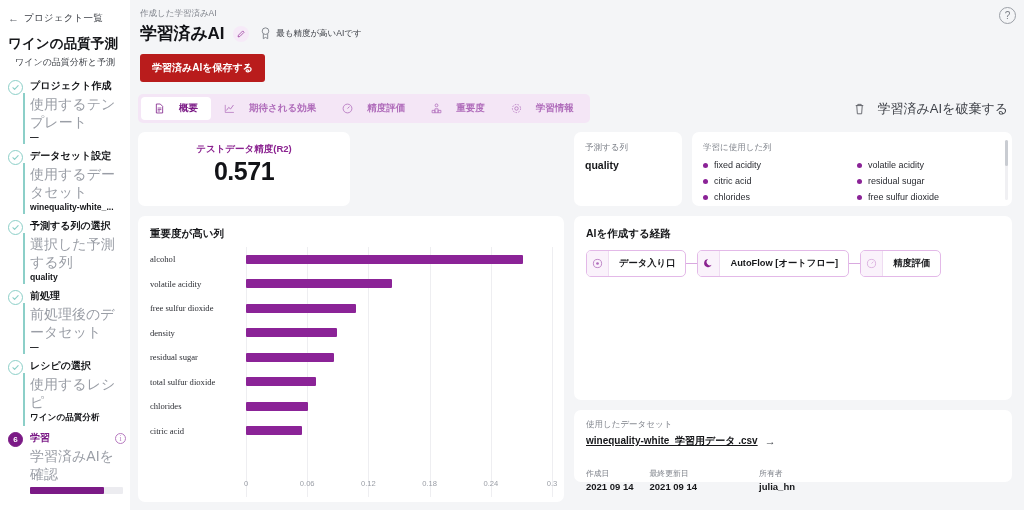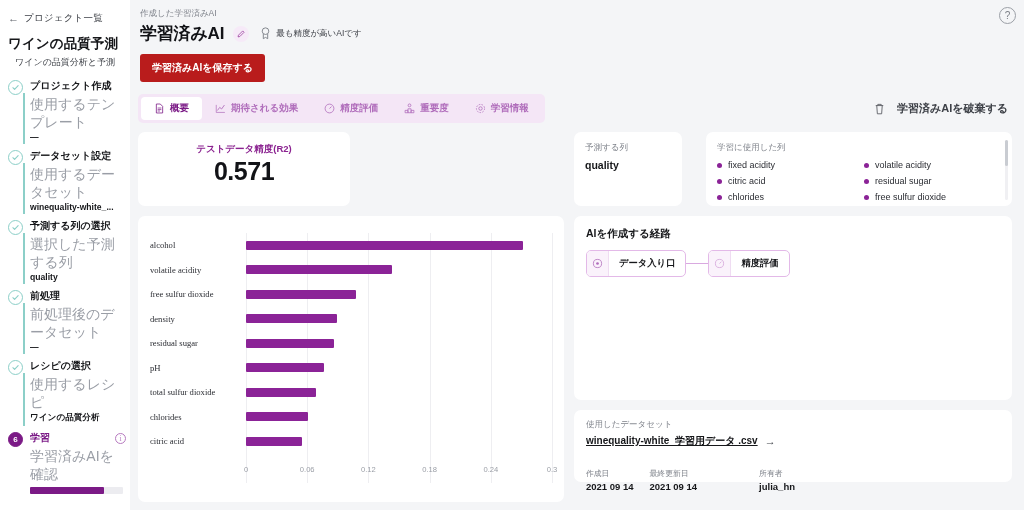--- a/index.html
+++ b/index.html
@@ -101,29 +101,29 @@
     border: none; border-radius: 3px; padding: 7px 12px;
     font-size: 10px; font-weight: bold; cursor: pointer;
     font-family: "Liberation Sans", sans-serif;
   }
 
   .tabbar-row { display: flex; align-items: center; justify-content: space-between; margin-top: 12px; }
   .tabs {
     display: inline-flex; background: #f4e6f6; border-radius: 5px; padding: 3px;
   }
   .tab {
-    display: flex; align-items: center; gap: 5px;
+    display: flex; align-items: center; gap: 14px;
     padding: 5px 13px; border-radius: 4px; cursor: pointer;
     font-size: 9.5px; color: #b06dbb; font-weight: bold; white-space: nowrap;
   }
   .tab.active { background: #ffffff; color: #7b1a86; }
   .tab svg { width: 11px; height: 11px; }
   .discard-btn {
     display: flex; align-items: center; gap: 12px; cursor: pointer;
-    font-size: 11px; color: #3d4047; font-weight: bold; padding-right: 4px;
+    font-size: 13px; color: #3d4047; font-weight: normal; padding-right: 4px;
   }
   .discard-btn svg { width: 11px; height: 12px; }
 
   
   .content { display: flex; gap: 10px; margin-top: 9px; }
   .col-left { width: 426px; flex: 0 0 426px; }
   .col-right { flex: 1; }
   .card { background: #fff; border-radius: 7px; }
 
   .acc-card {
@@ -143,21 +143,21 @@
   .bar { height: 9px; background: #8b2397; border-radius: 1px; }
   .gridlines {
     position: absolute; left: 96px; right: 0; top: 0; bottom: 0; pointer-events: none;
   }
   .gridline { position: absolute; top: 0; bottom: 0; width: 1px; background: #eeeef1; }
   .xaxis { position: relative; height: 18px; margin-left: 96px; }
   .xtick {
     position: absolute; top: 2px; font-size: 7.6px; color: #9a9ea6; transform: translateX(-50%);
   }
 
-  .top-right-row { display: flex; gap: 24px; }
+  .top-right-row { display: flex; gap: 10px; }
   .pred-card { width: 108px; flex: 0 0 108px; height: 74px; padding: 10px 11px; }
   .mini-label { font-size: 8.5px; color: #7e828a; }
   .mini-value { font-size: 10.5px; font-weight: bold; color: #16171a; margin-top: 5px; }
 
   .cols-card { flex: 1; height: 74px; padding: 10px 11px 0 11px; position: relative; overflow: hidden; }
   .cols-grid {
     display: grid; grid-template-columns: 1fr 1fr; column-gap: 10px; row-gap: 6px; margin-top: 6px;
   }
   .col-item { display: flex; align-items: center; gap: 6px; font-size: 9px; color: #2b2d33; }
   .dot { width: 5px; height: 5px; border-radius: 50%; background: #8b2397; flex: 0 0 5px; }
@@ -391,20 +391,21 @@
     <div class="content">
 
       <div class="col-left">
 
         <div class="card acc-card">
           <div class="acc-label">テストデータ精度(R2)</div>
           <div class="acc-value">0.571</div>
         </div>
 
         <div class="card imp-card">
+          <div class="card-head">重要度が高い列</div>
           <div class="chart">
             <div class="gridlines" id="gridlines">
                 <div class="gridline" style="left: 0%;"></div>
                 <div class="gridline" style="left: 20%;"></div>
                 <div class="gridline" style="left: 40%;"></div>
                 <div class="gridline" style="left: 60%;"></div>
                 <div class="gridline" style="left: 80%;"></div>
                 <div class="gridline" style="left: 100%;"></div>
               </div>
             <div class="chart-rows" id="chartRows">
@@ -429,26 +430,20 @@
                 <div class="bar-row">
                   <div class="bar-label">density</div>
                   <div class="bar-area">
                     <div class="bar" style="width: 29.6667%; background: rgb(139, 35, 151);"></div>
                   </div>
                 </div>
                 <div class="bar-row">
                   <div class="bar-label">residual sugar</div>
                   <div class="bar-area">
                     <div class="bar" style="width: 28.6667%; background: rgb(139, 35, 151);"></div>
-                  </div>
-                </div>
-                <div class="bar-row">
-                  <div class="bar-label">pH</div>
-                  <div class="bar-area">
-                    <div class="bar" style="width: 25.3333%; background: rgb(139, 35, 151);"></div>
                   </div>
                 </div>
                 <div class="bar-row">
                   <div class="bar-label">total sulfur dioxide</div>
                   <div class="bar-area">
                     <div class="bar" style="width: 23%; background: rgb(139, 35, 151);"></div>
                   </div>
                 </div>
                 <div class="bar-row">
                   <div class="bar-label">chlorides</div>
@@ -524,20 +519,28 @@
             <div class="node">
               <div class="node-icon">
                 <svg viewBox="0 0 14 14">
                     <circle cx="7" cy="7" r="5.2" fill="none" stroke="#b06dbb" stroke-width="1"></circle>
                     <circle cx="7" cy="7" r="1.7" fill="#b06dbb"></circle>
                   </svg>
               </div>
               <div class="node-label">データ入り口</div>
             </div>
             <div class="link"></div>
+            <div class="node">
+              <div class="node-icon">
+                <svg viewBox="0 0 14 14">
+                    <path d="M11 8.6 a5 5 0 1 1 -4.4 -7 a4 4 0 0 0 4.4 7 z" fill="#8b2390"></path>
+                  </svg>
+              </div>
+              <div class="node-label">AutoFlow [オートフロー]</div>
+            </div>
             <div class="link"></div>
             <div class="node">
               <div class="node-icon">
                 <svg viewBox="0 0 14 14">
                     <circle cx="7" cy="7" r="5.2" fill="none" stroke="#d4a3da" stroke-width="1"></circle>
                     <path d="M7 7 L9.4 4.8" stroke="#d4a3da" stroke-width="1"></path>
                   </svg>
               </div>
               <div class="node-label">精度評価</div>
             </div>

